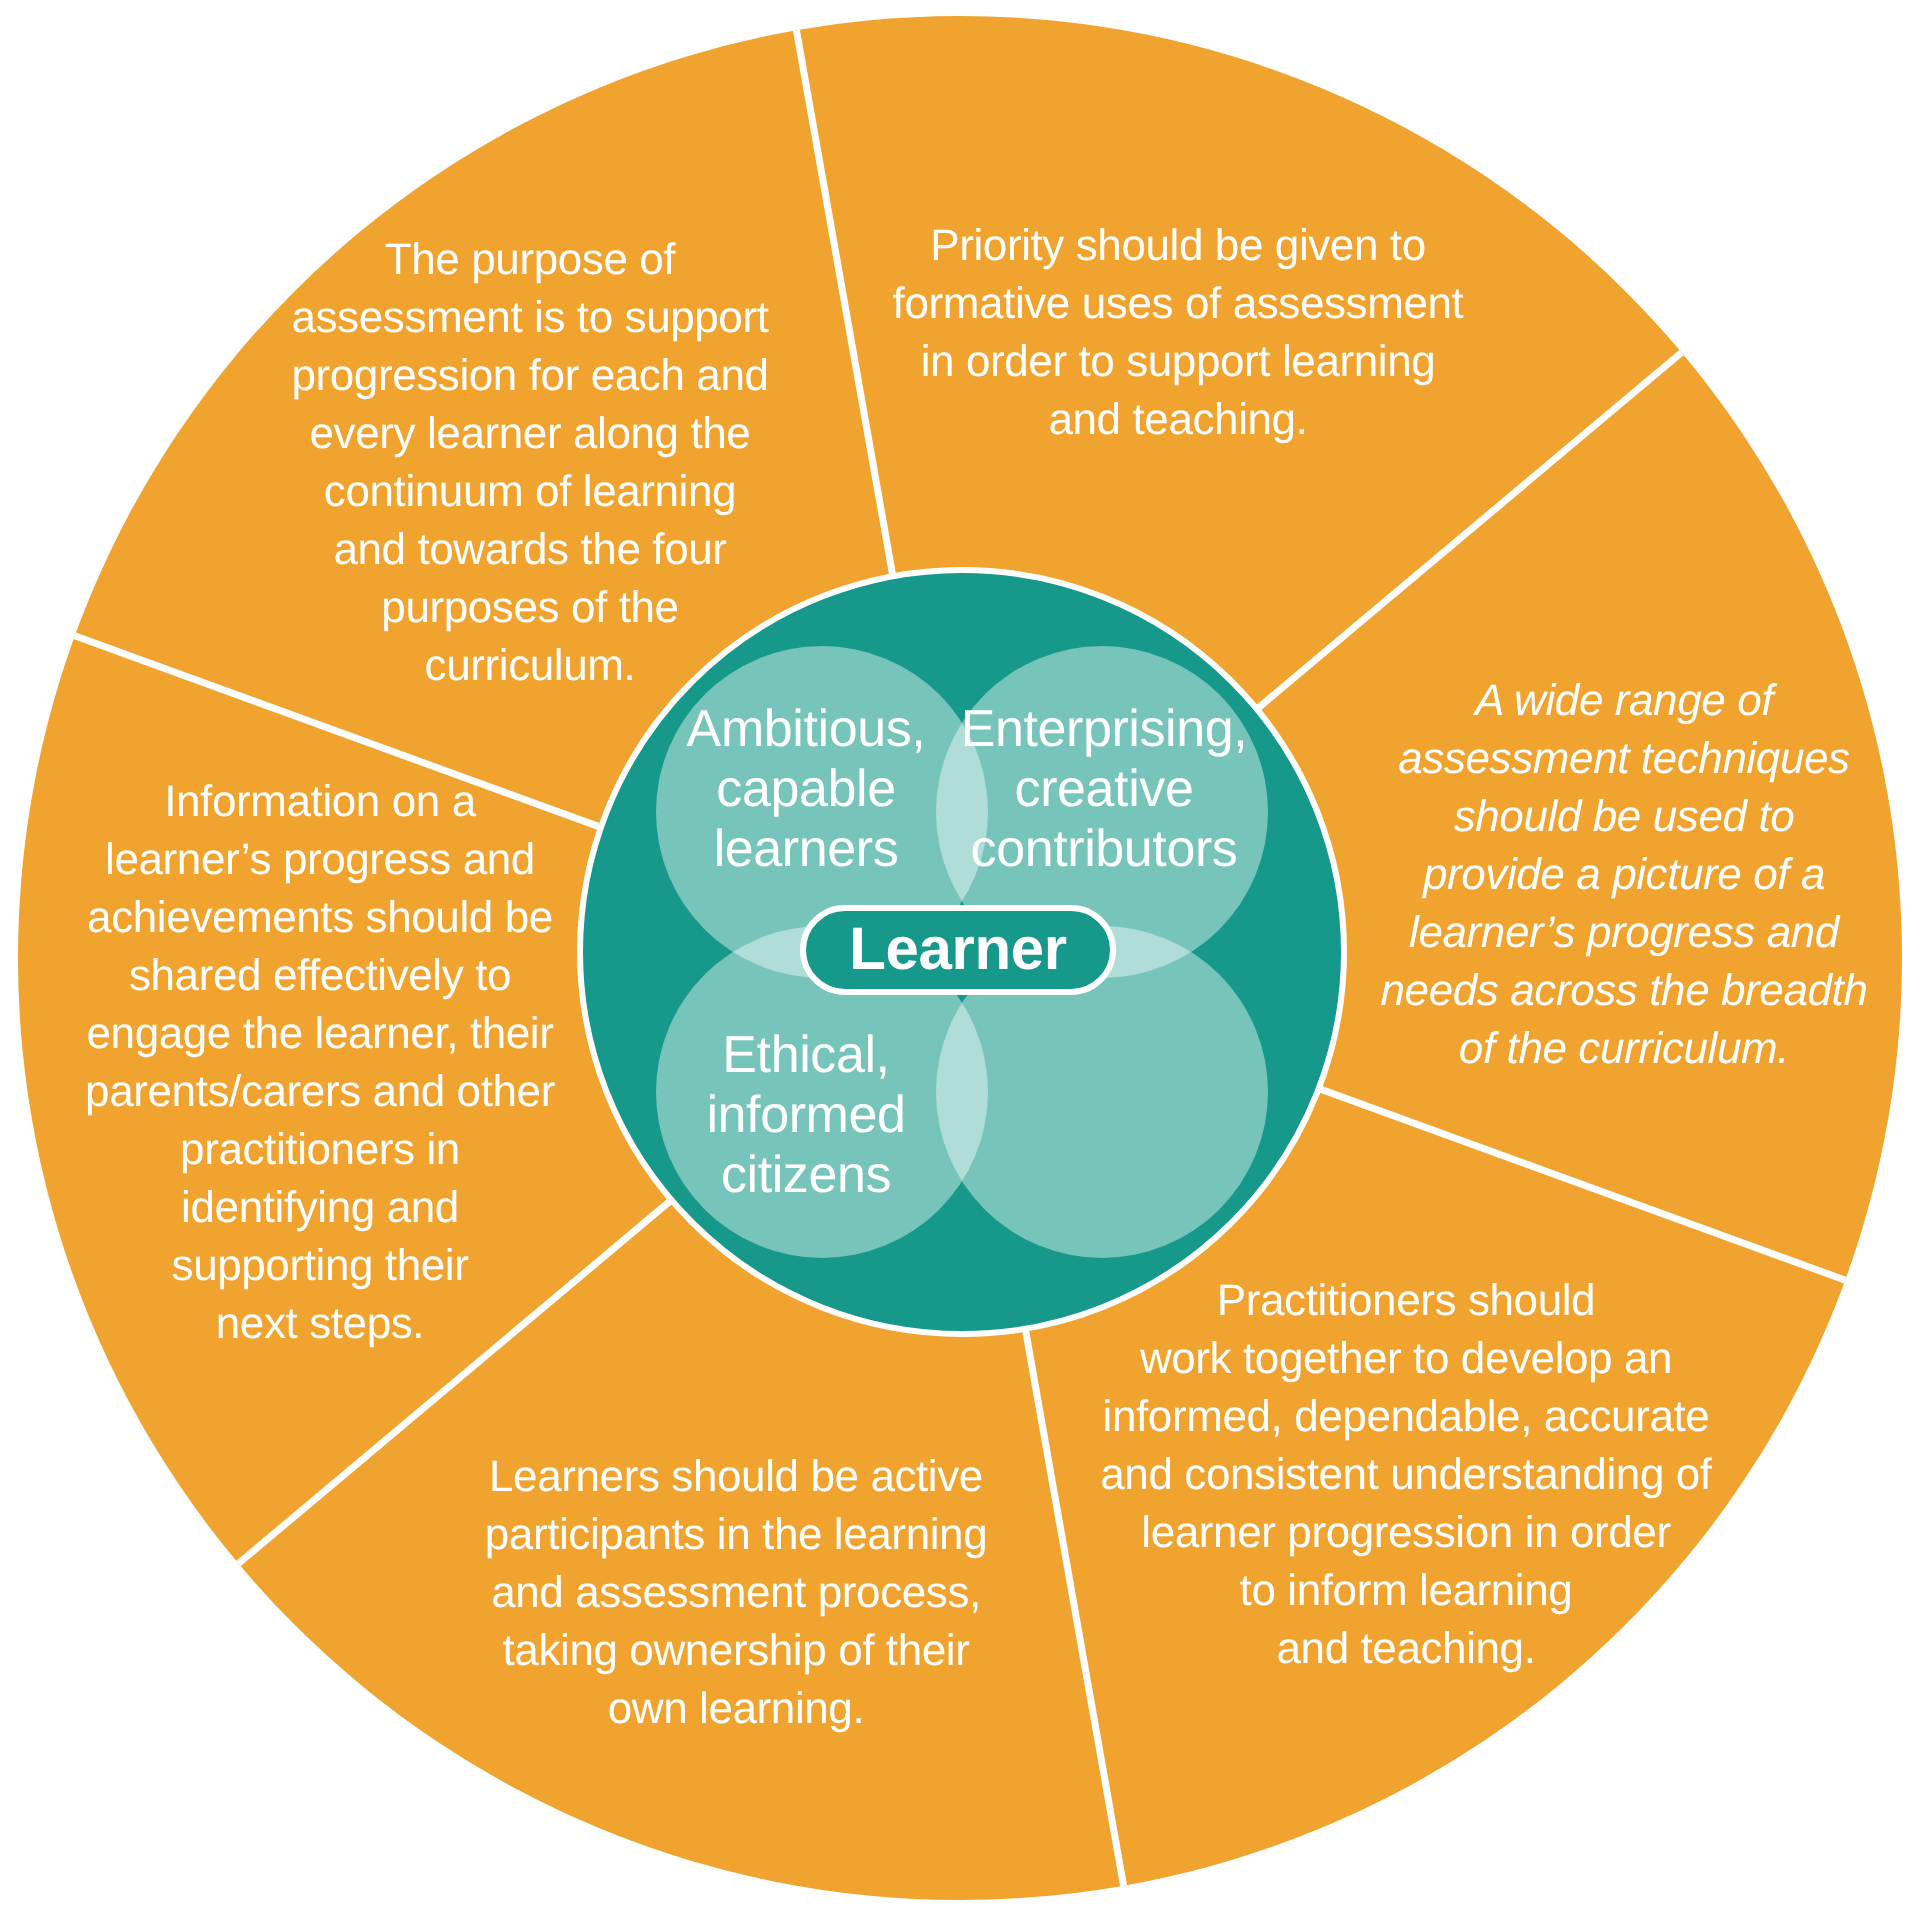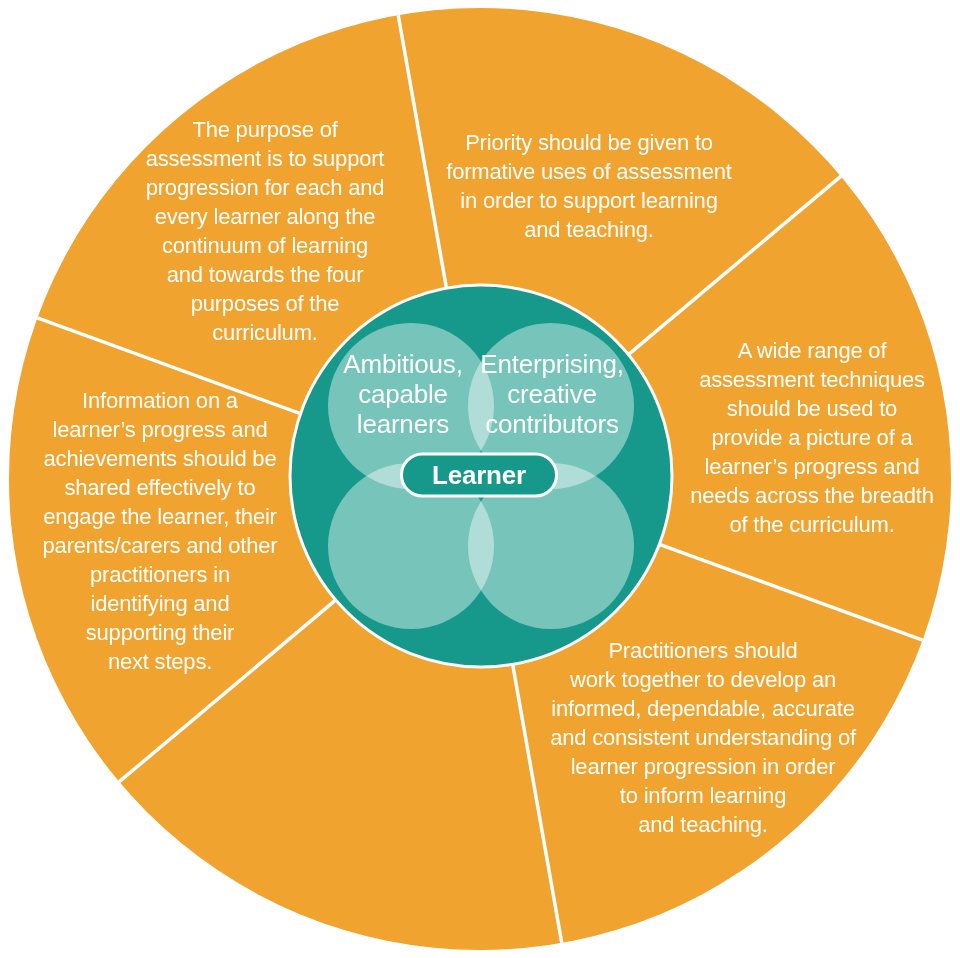--- a/index.html
+++ b/index.html
@@ -35,21 +35,21 @@
     left:479px;top:475px;
     transform:translate(-50%,-50%);
     width:152px;height:39px;
     background:var(--teal);
     border:3px solid #ffffff;
     border-radius:24px;
     display:flex;align-items:center;justify-content:center;
   }
   .pill span{
     color:var(--text);
-    font-size:26px;
+    font-size:30px;
     font-weight:bold;
     letter-spacing:-0.2px;
   }
 </style>
 </head>
 <body>
 
 <div class="stage">
 
   <svg viewBox="0 0 960 958">
@@ -81,53 +81,61 @@
   </svg>
 
   <div class="txt seg" style="left:265px;top:231px;">The purpose of
 assessment is to support
 progression for each and
 every learner along the
 continuum of learning
 and towards the four
 purposes of the
 curriculum.</div>
-  <div class="txt seg" style="left:589px;top:166px;margin-top:20px;">Priority should be given to
+  <div class="txt seg" style="left:589px;top:166px;">Priority should be given to
 formative uses of assessment
 in order to support learning
 and teaching.</div>
-  <div class="txt seg" style="left:812px;top:437px;">A wide range of
+  <div class="txt seg" style="left:812px;top:437px;font-style:italic;">A wide range of
 assessment techniques
 should be used to
 provide a picture of a
 learner’s progress and
 needs across the breadth
 of the curriculum.</div>
   <div class="txt seg" style="left:703px;top:737px;text-align:center;">Practitioners should
 work together to develop an
 informed, dependable, accurate
 and consistent understanding of
 learner progression in order
 to inform learning
 and teaching.</div>
+  <div class="txt seg" style="left:368px;top:796px;">Learners should be active
+participants in the learning
+and assessment process,
+taking ownership of their
+own learning.</div>
   <div class="txt seg" style="left:160px;top:531px;">Information on a
 learner’s progress and
 achievements should be
 shared effectively to
 engage the learner, their
 parents/carers and other
 practitioners in
 identifying and
 supporting their
 next steps.</div>
 
   <div class="txt petal-label" style="left:403px;top:394px;">Ambitious,
 capable
 learners</div>
   <div class="txt petal-label" style="left:552px;top:394px;">Enterprising,
 creative
 contributors</div>
+  <div class="txt petal-label" style="left:403px;top:557px;">Ethical,
+informed
+citizens</div>
 
   <div class="pill">
     <span>Learner</span>
   </div>
 
 </div>
 
 </body></html>

